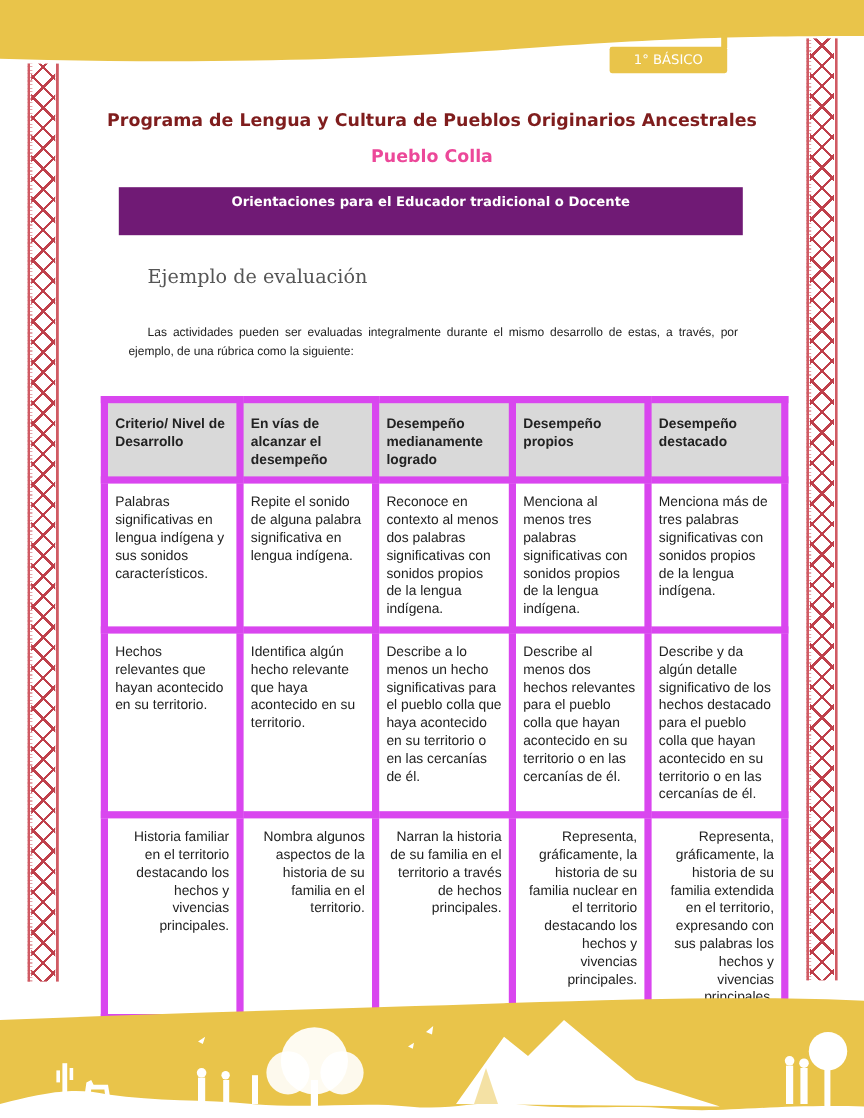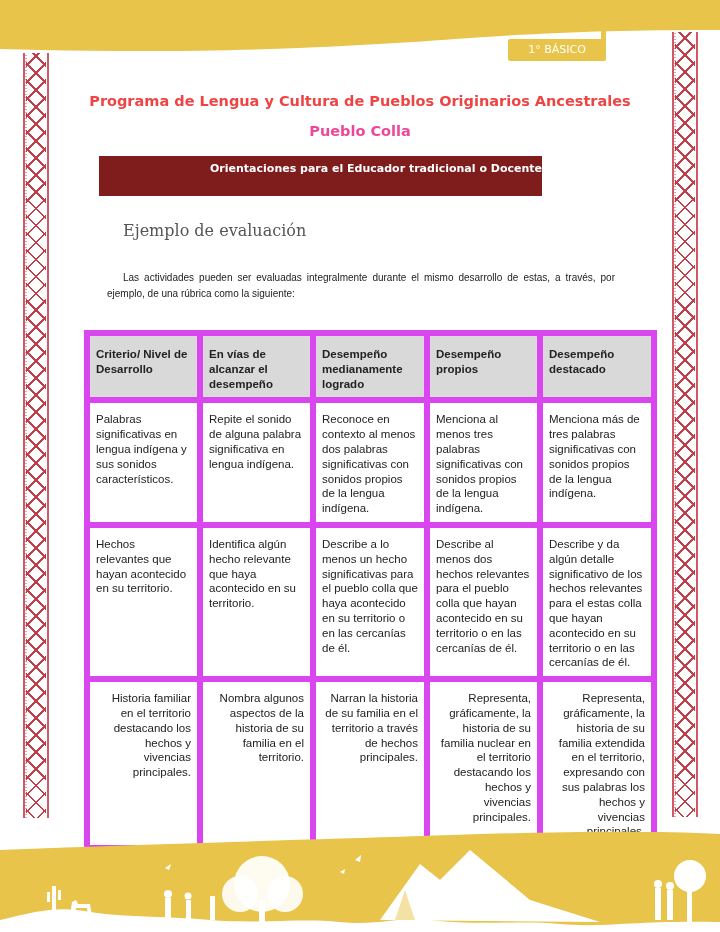--- a/index.html
+++ b/index.html
@@ -31,29 +31,29 @@
       repeating-linear-gradient(45deg, transparent 0 5px, #b41f2c 5px 7px, transparent 7px 12px),
       repeating-linear-gradient(-45deg, transparent 0 5px, #b41f2c 5px 7px, transparent 7px 12px);
     opacity: .85;
   }
   .border-left { left: 23px; top: 53px; height: 765px; }
   .border-right { left: 672px; top: 32px; height: 785px; }
 
   
   .program-title {
     position: absolute; left: 80px; width: 560px; top: 93px; text-align: center;
-    font-family: "DejaVu Sans", sans-serif; font-weight: bold; font-size: 14.5px; color: #ef4444;
+    font-family: "DejaVu Sans", sans-serif; font-weight: bold; font-size: 14.5px; color: #7f1d1d;
   }
   .people-title {
     position: absolute; left: 80px; width: 560px; top: 123px; text-align: center;
     font-family: "DejaVu Sans", sans-serif; font-weight: bold; font-size: 14.5px; color: #ec4899;
   }
   .red-banner {
-    position: absolute; left: 99px; top: 156px; width: 443px; height: 40px;
-    background: #7f1d1d; color: #fff; text-align: right;
+    position: absolute; left: 99px; top: 156px; width: 520px; height: 40px;
+    background: #701a75; color: #fff; text-align: center;
     font-family: "DejaVu Sans", sans-serif; font-weight: bold; font-size: 11px; padding-top: 6px;
   }
   .section-title {
     position: absolute; left: 123px; top: 221px;
     font-family: "DejaVu Serif", serif; font-weight: normal; font-size: 16px; color: #555;
   }
   .intro {
     position: absolute; left: 107px; top: 270px; width: 508px;
     font-family: "Liberation Sans", sans-serif; font-size: 10px; line-height: 16px; color: #222;
     text-indent: 16px; text-align: justify;
@@ -124,21 +124,21 @@
       <td class="cell">Repite el sonido de alguna palabra significativa en lengua indígena.</td>
       <td class="cell">Reconoce en contexto al menos dos palabras significativas con sonidos propios de la lengua indígena.</td>
       <td class="cell">Menciona al menos tres palabras significativas con sonidos propios de la lengua indígena.</td>
       <td class="cell">Menciona más de tres palabras significativas con sonidos propios de la lengua indígena.</td>
     </tr>
     <tr class="r2">
       <td class="cell">Hechos relevantes que hayan acontecido en su territorio.</td>
       <td class="cell">Identifica algún hecho relevante que haya acontecido en su territorio.</td>
       <td class="cell">Describe a lo menos un hecho significativas para el pueblo colla que haya acontecido en su territorio o en las cercanías de él.</td>
       <td class="cell">Describe al menos dos hechos relevantes para el pueblo colla que hayan acontecido en su territorio o en las cercanías de él.</td>
-      <td class="cell">Describe y da algún detalle significativo de los hechos relevantes para el estas colla que hayan acontecido en su territorio o en las cercanías de él.</td>
+      <td class="cell">Describe y da algún detalle significativo de los hechos destacado para el pueblo colla que hayan acontecido en su territorio o en las cercanías de él.</td>
     </tr>
     <tr class="r3">
       <td class="cell">Historia familiar en el territorio destacando los hechos y vivencias principales.</td>
       <td class="cell">Nombra algunos aspectos de la historia de su familia en el territorio.</td>
       <td class="cell">Narran la historia de su familia en el territorio a través de hechos principales.</td>
       <td class="cell">Representa, gráficamente, la historia de su familia nuclear en el territorio destacando los hechos y vivencias principales.</td>
       <td class="cell">Representa, gráficamente, la historia de su familia extendida en el territorio, expresando con sus palabras los hechos y vivencias principales.</td>
     </tr>
   </tbody>
 </table>

